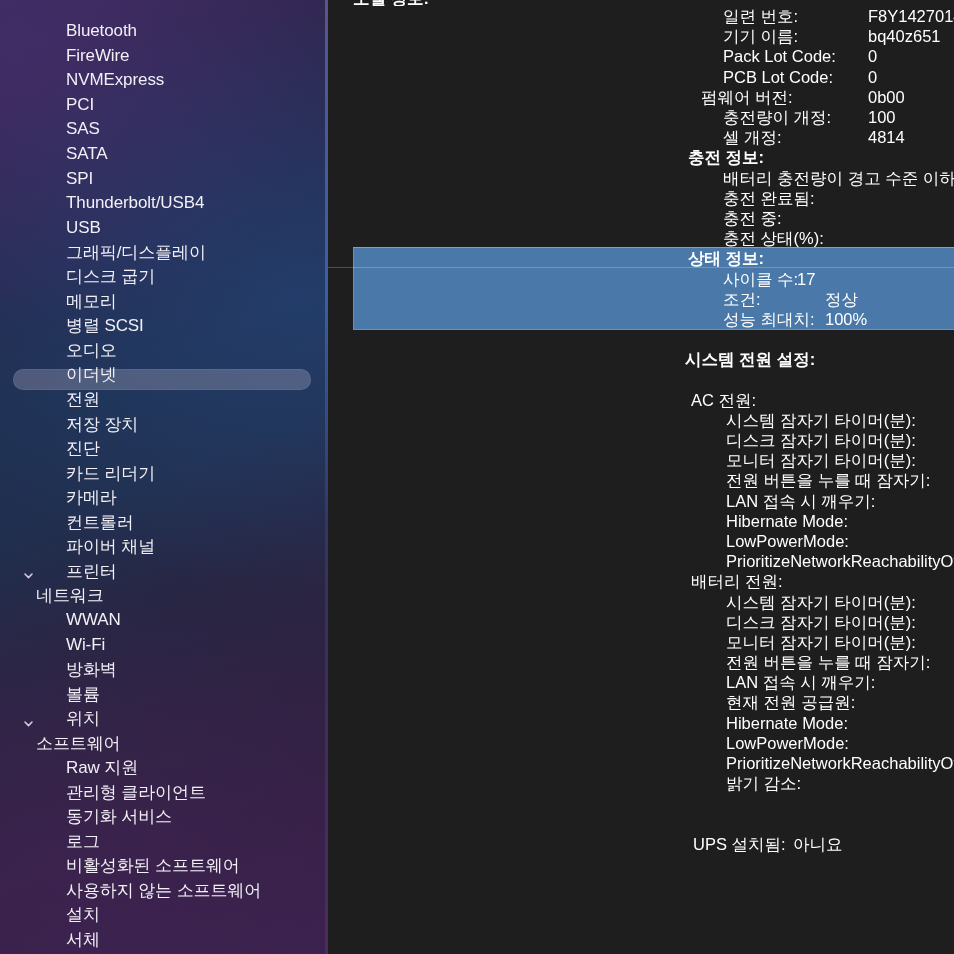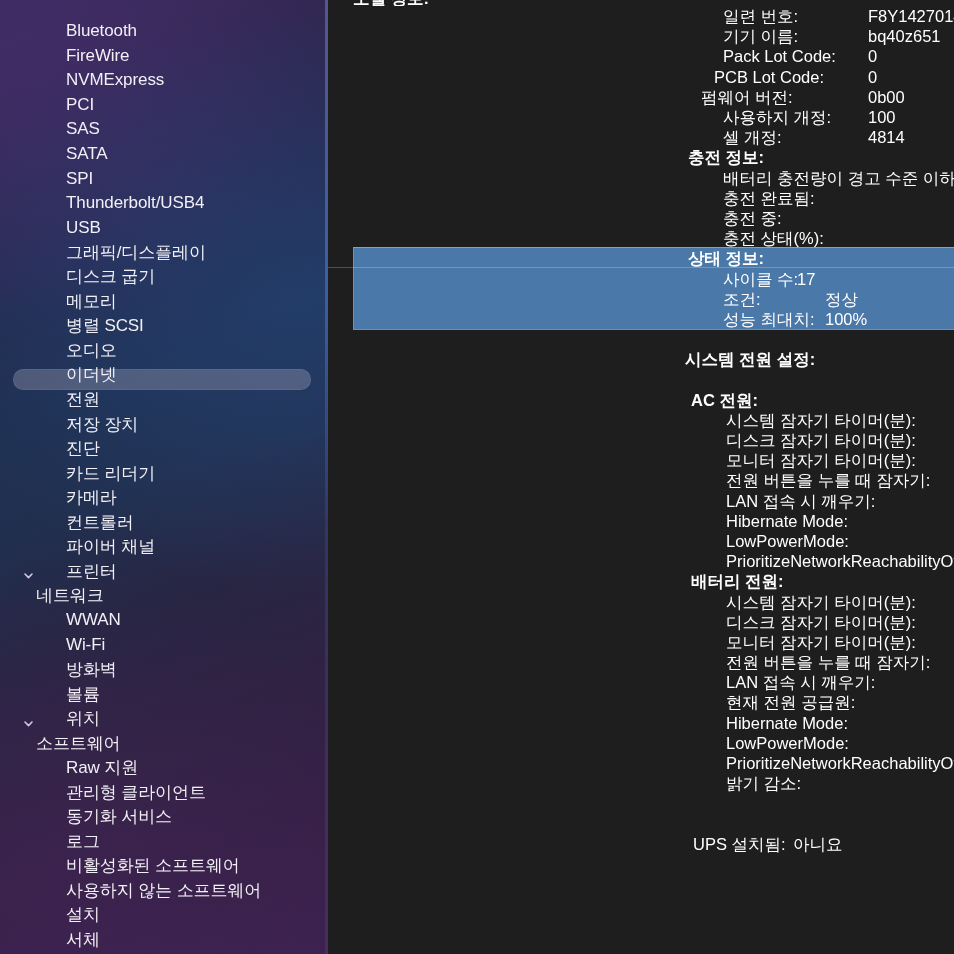--- a/index.html
+++ b/index.html
@@ -107,21 +107,21 @@
     white-space: nowrap;
   }
   .mrow .k, .mrow .v {
     position: absolute;
     top: 50%;
     transform: translateY(-50%);
     line-height: 1;
   }
   .mrow .k { font-weight: 400; }
   .sect-head .k { font-weight: 700; }
-  .group-head .k { font-weight: 700; }
+  .group-head .k { font-weight: 400; }
   .mrow.h-sel { background: #4a78a8; }
   .mrow.h-sel.h-first { box-shadow: 0 -1px 0 0 rgba(255,255,255,0.22) inset; }
   #hl-band {
     position:absolute;
     left: 25px; right: 0;
     background: #4a78a8;
     border-top: 1px solid rgba(255,255,255,0.30);
     border-left: 1px solid rgba(255,255,255,0.18);
     border-bottom: 1px solid rgba(255,255,255,0.18);
   }
@@ -274,29 +274,29 @@
         </div>
         <div class="mrow">
           <span class="k" style="left:395px">기기 이름:</span>
           <span class="v" style="left:540px">bq40z651</span>
         </div>
         <div class="mrow">
           <span class="k" style="left:395px">Pack Lot Code:</span>
           <span class="v" style="left:540px">0</span>
         </div>
         <div class="mrow">
-          <span class="k" style="left:386px">PCB Lot Code:</span>
+          <span class="k" style="left:395px">PCB Lot Code:</span>
           <span class="v" style="left:540px">0</span>
         </div>
         <div class="mrow">
           <span class="k" style="left:373px">펌웨어 버전:</span>
           <span class="v" style="left:540px">0b00</span>
         </div>
         <div class="mrow">
-          <span class="k" style="left:395px">사용하지 개정:</span>
+          <span class="k" style="left:395px">충전량이 개정:</span>
           <span class="v" style="left:540px">100</span>
         </div>
         <div class="mrow">
           <span class="k" style="left:395px">셀 개정:</span>
           <span class="v" style="left:540px">4814</span>
         </div>
         <div class="mrow sect-head">
           <span class="k" style="left:360px">충전 정보:</span>
         </div>
         <div class="mrow">

